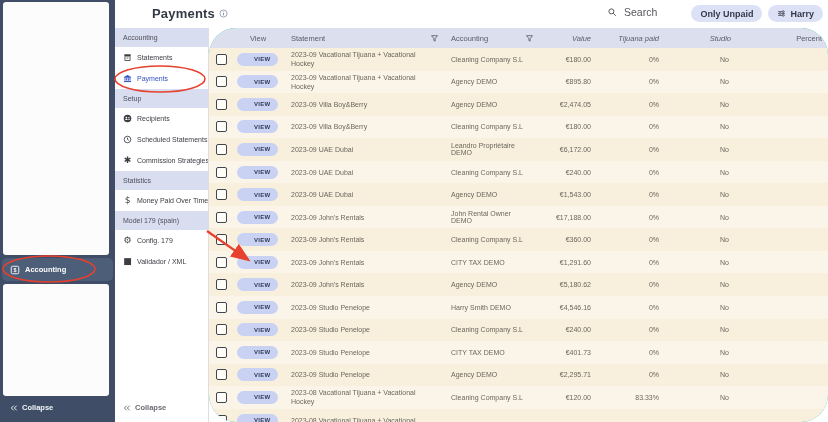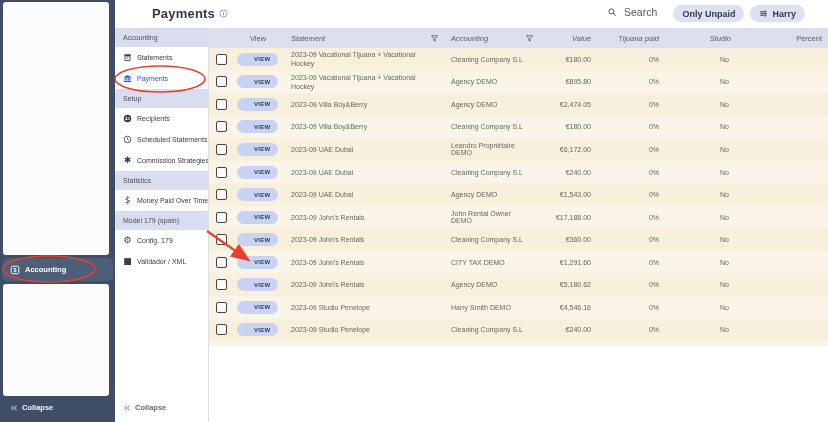--- a/index.html
+++ b/index.html
@@ -22,46 +22,46 @@
   
   .topbar { position:absolute; left:115px; top:0; width:713px; height:28px; background:#ffffff; }
   .page-title-wrap { position:absolute; left:37px; top:6px; display:flex; align-items:center; gap:4px; }
   .page-title { font-size:13px; font-weight:bold; color:#333945; letter-spacing:.2px; }
   .page-title-wrap .icon { width:9px; height:9px; color:#7c8aa6; }
   .search-wrap { position:absolute; left:492px; top:6px; display:flex; align-items:center; gap:7px; }
   .search-wrap .icon { width:10px; height:10px; color:#4a4a52; }
   .search-input { border:none; outline:none; background:transparent; font-size:10.5px; color:#4a4a52;
                   width:90px; font-family:Liberation Sans, sans-serif; }
   .search-input::placeholder { color:#55555e; opacity:1; }
-  .pills { position:absolute; right:23px; top:5px; display:flex; gap:6px; }
+  .pills { position:absolute; right:5px; top:5px; display:flex; gap:6px; }
   .pill { height:17px; border:none; border-radius:9px; background:#dce1f5; color:#333a49;
           font-size:9px; font-weight:bold; display:flex; align-items:center; gap:4px; padding:0 9px;
           font-family:"Liberation Sans",sans-serif; cursor:pointer; }
   .pill .icon { width:9px; height:9px; }
 
   
   .nav-sidebar { position:absolute; left:115px; top:28px; width:94px; height:394px; background:#ffffff;
                  border-right:1px solid #dedede; }
   .nav-section-header { height:19px; background:#d9ddf0; color:#4e4e58; font-size:7px;
                         display:flex; align-items:center; padding-left:8px; }
   .nav-item { height:21px; display:flex; align-items:center; gap:5px; padding-left:8px;
               color:#3c3c44; font-size:7px; cursor:pointer; white-space:nowrap; overflow:hidden; }
   .nav-item .icon { width:9px; height:9px; flex:none; display:flex; align-items:center; justify-content:center;
                     font-size:9px; line-height:9px; font-family:"DejaVu Sans",sans-serif; }
   .nav-item.active { color:#3453c4; }
   .nav-collapse { position:absolute; left:8px; top:375px; display:flex; align-items:center; gap:4px;
                   color:#6b6b73; font-size:7.5px; font-weight:bold; cursor:pointer; }
   .nav-collapse .icon { width:8px; height:8px; }
 
   
-  .content { position:absolute; left:209px; top:28px; width:619px; height:318px; background:#14b8a6; overflow:hidden; }
+  .content { position:absolute; left:209px; top:28px; width:619px; height:394px; background:#14b8a6; overflow:hidden;border-radius:27px; }
   .t-head, .t-row { display:grid; grid-template-columns:24px 50px 160px 95px 55px 68px 72px 1fr; align-items:center; }
   .t-head { height:20px; background:#dbdfee; color:#5b5b66; font-size:7.5px; }
   .h-view { text-align:center; }
-  .h-statement, .h-recipient { display:flex; align-items:flex-end; justify-content:space-between; padding:0 4px 0 8px;font-style:italic; }
+  .h-statement, .h-recipient { display:flex; align-items:flex-end; justify-content:space-between; padding:0 4px 0 8px; }
   .h-statement .icon, .h-recipient .icon { width:9px; height:9px; color:#4d4d58; cursor:pointer; }
   .h-value, .h-percent, .h-invoice { text-align:right; padding-right:2px;font-style:italic; }
   .h-actions { text-align:right; padding-right:6px; }
   .t-rows { height:374px; overflow:hidden; }
   .t-row { height:22.56px; font-size:7px; color:#6b675d; }
   .t-row:nth-child(odd) { background:#f8efdd; }
   .t-row:nth-child(even) { background:#fbf5e9; }
   .c-check { display:flex; justify-content:center; }
   .checkbox { width:11px; height:11px; border:1.4px solid #41454e; border-radius:2px; background:#fffef9;
               display:inline-block; cursor:pointer; }

